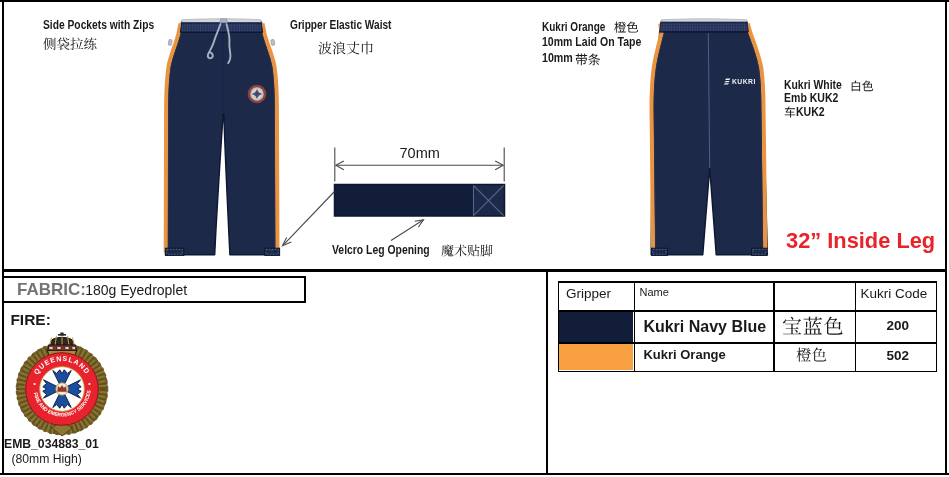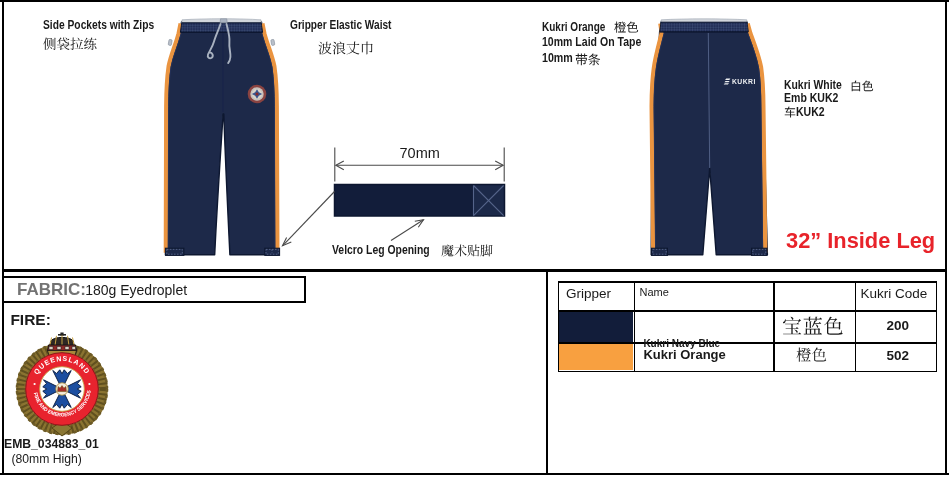--- a/index.html
+++ b/index.html
@@ -288,21 +288,21 @@
 <div class="abs" style="left:557.5px;top:370.5px;width:379.9px;height:1.6px;background:#000"></div>
 <div class="abs" style="left:559.1px;top:311.6px;width:74.4px;height:30.4px;background:#121d3a"></div>
 <div class="abs" style="left:559.1px;top:343.6px;width:74.4px;height:26.9px;background:#f8a040"></div>
 
 <div style="position:absolute;left:566px;top:286.0px;font-size:13.5px;font-weight:normal;line-height:1.116;white-space:pre;color:#1a1a1a;">Gripper</div>
 
 <div style="position:absolute;left:639.5px;top:286.0px;font-size:11px;font-weight:normal;line-height:1.116;white-space:pre;color:#1a1a1a;">Name</div>
 
 <div style="position:absolute;left:860.5px;top:286.0px;font-size:13.5px;font-weight:normal;line-height:1.116;white-space:pre;color:#1a1a1a;text-align:right;">Kukri Code</div>
 
-<div style="position:absolute;left:643.4px;top:318.1px;font-size:10px;font-weight:bold;line-height:1.116;white-space:pre;color:#1a1a1a;margin-top:20px;">Kukri Navy Blue</div>
+<div style="position:absolute;left:643.4px;top:318.1px;font-size:16px;font-weight:bold;line-height:1.116;white-space:pre;color:#1a1a1a;">Kukri Navy Blue</div>
 
 <svg style="position:absolute;left:781.5px;top:315.8px;overflow:visible" width="64" height="22" fill="#1a1a1a">
     <use href="#s_宝" transform="translate(0.0,17.6) scale(0.02000,-0.02000)"></use>
     <use href="#s_蓝" transform="translate(20.8,17.6) scale(0.02000,-0.02000)"></use>
     <use href="#s_色" transform="translate(41.6,17.6) scale(0.02000,-0.02000)"></use>
   </svg>
 
 <div style="position:absolute;left:886.5px;top:318.2px;font-size:13.5px;font-weight:bold;line-height:1.116;white-space:pre;color:#1a1a1a;">200</div>
 
 <div style="position:absolute;left:643.4px;top:347.8px;font-size:13px;font-weight:bold;line-height:1.116;white-space:pre;color:#1a1a1a;">Kukri Orange</div>

